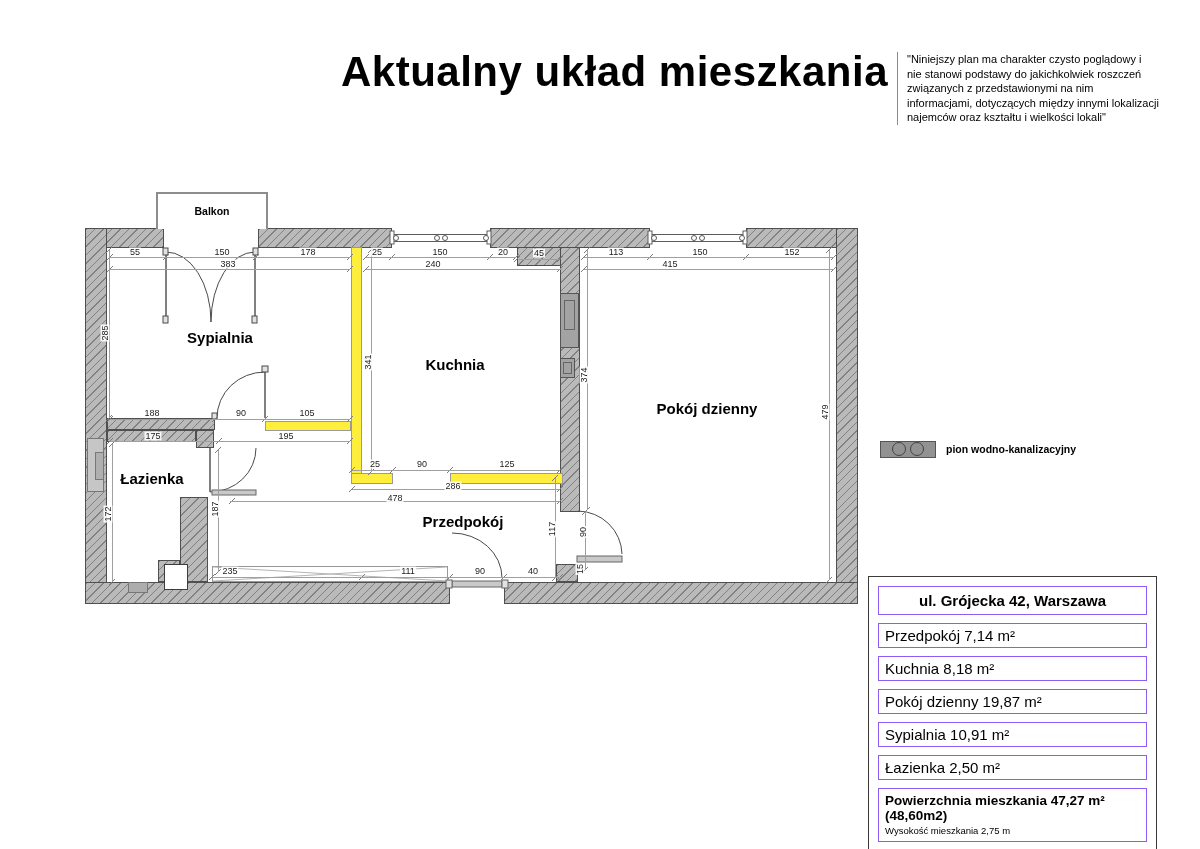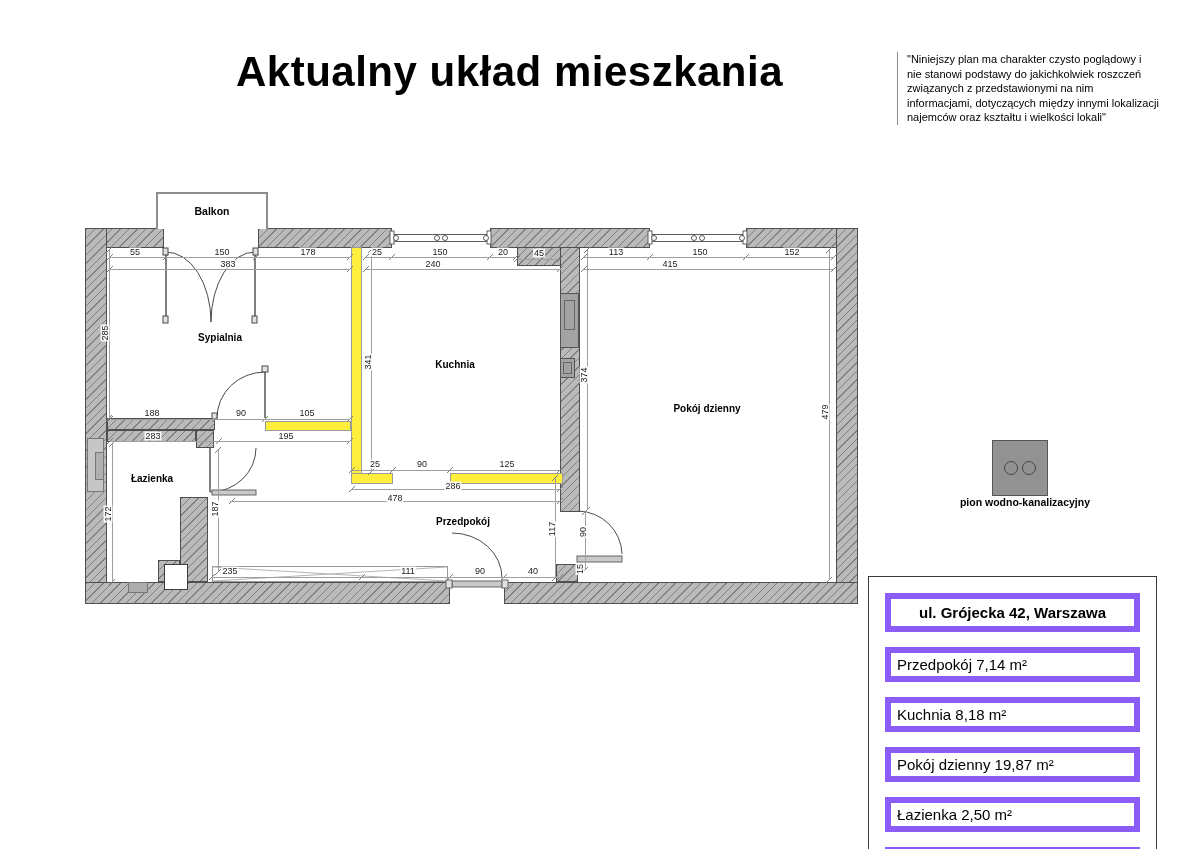--- a/index.html
+++ b/index.html
@@ -1,55 +1,55 @@
 <!DOCTYPE html>
 <html><head>
 <meta charset="utf-8">
 <style>
   html,body{margin:0;padding:0;background:#fff;}
   #canvas{position:relative;width:1200px;height:849px;background:#fff;overflow:hidden;
           font-family:"Liberation Sans",sans-serif;color:#000;}
 
-  .title{position:absolute;left:236px;top:48px;width:640px;text-align:left;
+  .title{position:absolute;left:248px;top:48px;width:640px;text-align:right;
          font-size:42px;font-weight:bold;letter-spacing:.5px;white-space:nowrap;}
   .disclaimer{position:absolute;left:897px;top:52px;width:262px;box-sizing:border-box;
          border-left:1px solid #8a8a8a;padding-left:9px;font-size:11px;line-height:1.32;}
 
   .wall{position:absolute;box-sizing:border-box;background-color:#bababa;border:1px solid #4f4f4f;
         background-image:repeating-linear-gradient(135deg,rgba(60,60,60,.45) 0px,rgba(60,60,60,.45) 1px,transparent 1px,transparent 6px);}
   .ywall{position:absolute;box-sizing:border-box;background:#ffee3c;border:1px solid #9a9a9a;}
   .balcony{position:absolute;left:156px;top:192px;width:112px;height:37px;box-sizing:border-box;
         border:2px solid #8d8d8d;border-bottom:none;background:#fff;}
   .niche{position:absolute;box-sizing:border-box;background:#fff;border:1px solid #3c3c3c;}
   .fixture{position:absolute;box-sizing:border-box;background:#c6c6c6;border:1px solid #777;}
   .kbox{position:absolute;box-sizing:border-box;background:#a3a3a3;border:1px solid #555;}
   .kbox-inner{position:absolute;box-sizing:border-box;border:1px solid #666;background:transparent;}
   .xcloset{position:absolute;box-sizing:border-box;background:#fff;border:1px solid #979797;}
 
-  .roomlabel{position:absolute;font-size:10px;font-weight:bold;transform:translate(-50%,-50%);white-space:nowrap;}
+  .roomlabel{position:absolute;font-size:15px;font-weight:bold;transform:translate(-50%,-50%);white-space:nowrap;}
   .dim{position:absolute;font-size:9px;line-height:1;color:#1c1c1c;background:rgba(255,255,255,.88);
        padding:0 1px;transform:translate(-50%,-50%);white-space:nowrap;}
   .dim.v{transform:translate(-50%,-50%) rotate(-90deg);}
   .dl{position:absolute;background:#9f9f9f;}
 
   .overlay{position:absolute;left:0;top:0;pointer-events:none;}
 
   .legend{position:absolute;left:880px;top:440px;width:280px;}
   .legend-h{font-size:16px;font-weight:bold;margin-bottom:16px;}
-  .lrow{display:flex;align-items:center;margin-bottom:8px;height:18px;flex-direction:column;}
+  .lrow{display:flex;align-items:center;margin-bottom:8px;height:18px;}
   .lsym{width:56px;height:17px;box-sizing:border-box;border:1px solid #555;background:#929292;
         display:flex;align-items:center;justify-content:center;gap:4px;flex:0 0 56px;}
   .lsym.yellow{background:#ffee3c;border-color:#8a8a8a;}
   .lcirc{width:12px;height:12px;border:1px solid #444;border-radius:50%;}
   .lsq{width:16px;height:11px;border:1px solid #444;margin-right:10px;}
   .llabel{font-size:10.5px;font-weight:bold;margin-left:10px;white-space:nowrap;}
 
   .stable{position:absolute;left:868px;top:576px;width:289px;box-sizing:border-box;
           border:1px solid #3a3a3a;background:#fff;padding:1px;}
-  .srow{box-sizing:border-box;border:6px solid #8b5cf6;margin:15px;padding:3px 6px;font-size:15px;}
+  .srow{box-sizing:border-box;border:1px solid #8b5cf6;margin:8px;padding:3px 6px;font-size:15px;}
   .srow.center{text-align:center;font-weight:bold;}
   .srow.head1{font-size:15px;padding:5px 6px;}
   .srow.head2{font-size:14px;padding:4px 6px;}
   .srow.total{padding:4px 6px 5px 6px;}
   .total-main{font-size:13.5px;font-weight:bold;}
   .total-note{font-size:9.5px;margin-top:2px;}
 </style>
 </head>
 <body>
 
@@ -213,21 +213,21 @@
   <span class="dim v" style="left:584px;top:375px">374</span>
   <span class="dim v" style="left:825px;top:412px">479</span>
   <span class="dim v" style="left:108px;top:514px">172</span>
   <span class="dim v" style="left:215px;top:509px">187</span>
   <span class="dim v" style="left:552px;top:529px">117</span>
   <span class="dim v" style="left:583px;top:532px">90</span>
   <span class="dim v" style="left:580px;top:569px">15</span>
   <span class="dim" style="left:152px;top:413px">188</span>
   <span class="dim" style="left:241px;top:413px">90</span>
   <span class="dim" style="left:307px;top:413px">105</span>
-  <span class="dim" style="left:153px;top:436px">283</span>
+  <span class="dim" style="left:153px;top:436px">175</span>
   <span class="dim" style="left:286px;top:436px">195</span>
   <span class="dim" style="left:375px;top:464px">25</span>
   <span class="dim" style="left:422px;top:464px">90</span>
   <span class="dim" style="left:507px;top:464px">125</span>
   <span class="dim" style="left:453px;top:486px">286</span>
   <span class="dim" style="left:395px;top:498px">478</span>
   <span class="dim" style="left:230px;top:571px">235</span>
   <span class="dim" style="left:408px;top:571px">111</span>
   <span class="dim" style="left:480px;top:571px">90</span>
   <span class="dim" style="left:533px;top:571px">40</span>
@@ -247,19 +247,21 @@
         </span>
       <span class="llabel">pion wodno-kanalizacyjny</span>
     </div>
   </div>
 
   <div class="stable">
     <div class="srow center head1">ul. Grójecka 42, Warszawa</div>
     <div class="srow">Przedpokój 7,14 m²</div>
     <div class="srow">Kuchnia 8,18 m²</div>
     <div class="srow">Pokój dzienny  19,87 m²</div>
+    <div class="srow">Sypialnia 10,91 m²</div>
     <div class="srow">Łazienka 2,50 m²</div>
     <div class="srow total">
+      <div class="total-main">Powierzchnia mieszkania 47,27 m² (48,60m2)</div>
       <div class="total-note">Wysokość mieszkania 2,75 m</div>
     </div>
   </div>
 
 </div>
 
 </body></html>

